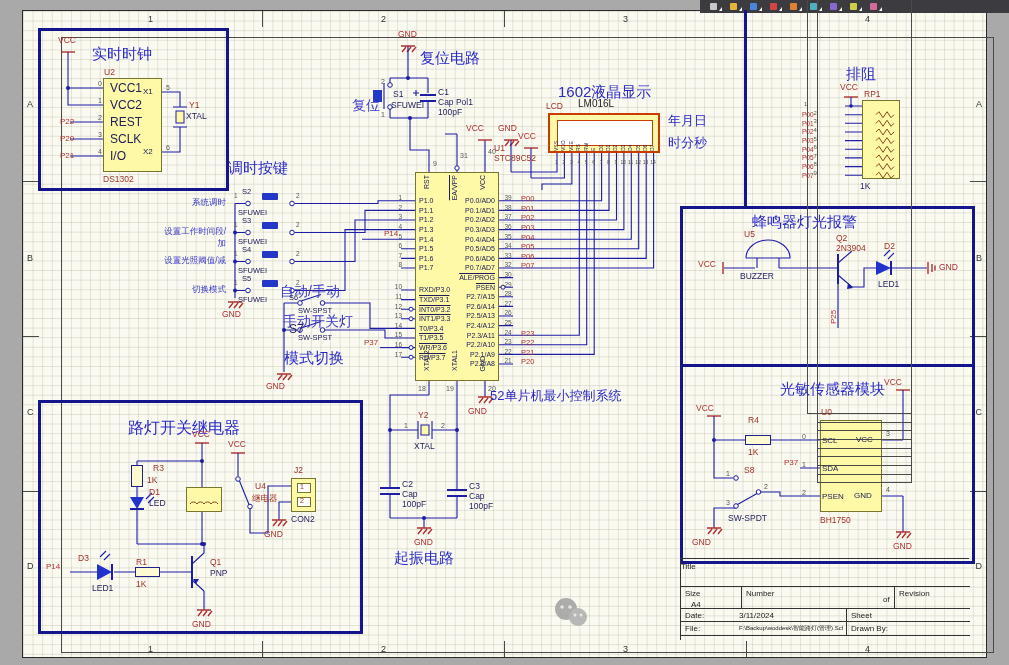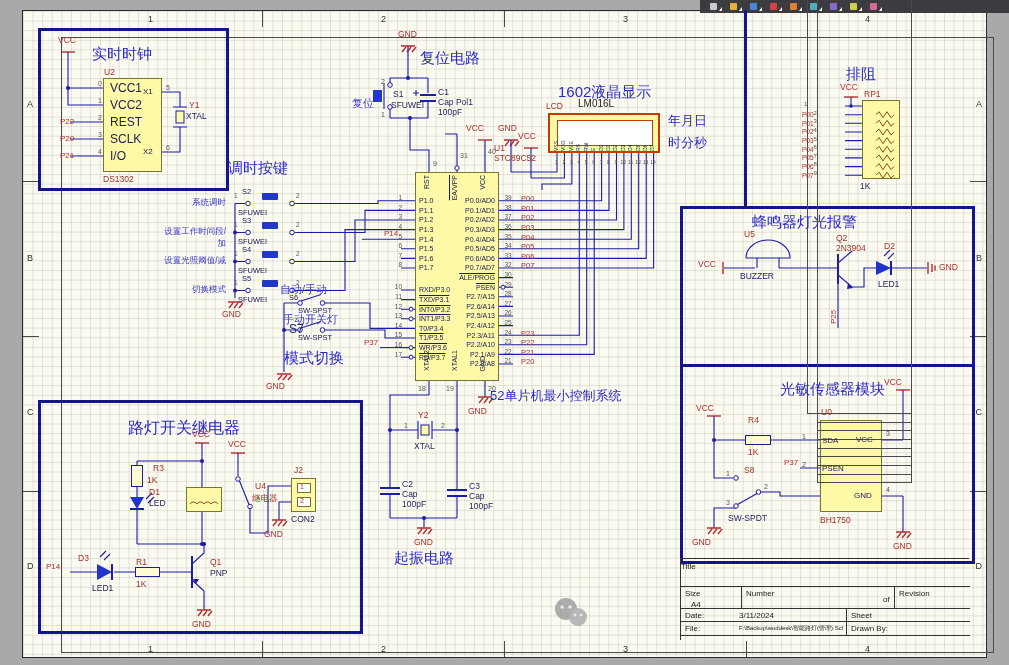--- a/index.html
+++ b/index.html
@@ -19,21 +19,21 @@
   .lcdin{background:#fff;border:1px solid #c83c00;box-sizing:border-box}
   .rbox{background:#fdf9d0;border:1px solid #20208c;box-sizing:border-box}
   .cap{background:#2438c8;border-radius:1px}
   .lbl{position:absolute;white-space:nowrap;line-height:1}
   .t-title{color:#2a2ac8;font-size:15px}
   .mrn{color:#a03328;font-size:8.5px}
   .typ{color:#23235e;font-size:8.5px}
   .net{color:#b03030;font-size:8px}
   .pnum{color:#555;font-size:7px}
   .pwr{color:#b03030;font-size:8.5px}
-  .blue{color:#3a3ac8;font-size:11px}
+  .blue{color:#3a3ac8;font-size:14px}
   .note{color:#2a2ac8;font-size:13px}
   .cap13{color:#2a2ac8;font-size:13px}
   svg.wires{left:0;top:0;pointer-events:none}
   .w{stroke:#1d1da6;fill:none;stroke-width:1.1}
   .w2{stroke:#1d1da6;fill:none;stroke-width:2}
   .r{stroke:#b03030;fill:none;stroke-width:1.4}
   .mz{stroke:#8a4a20;fill:none;stroke-width:1}
   .d{fill:#1d1da6;stroke:none}
   .b{fill:#fbfaf1;stroke:#1d1da6;stroke-width:1}
   .ledf{fill:#2233cc;stroke:none}
@@ -784,20 +784,24 @@
 <span class="lbl mrn" style="left:748px;top:416px">R4</span>
 <span class="lbl mrn" style="left:748px;top:448px">1K</span>
 <span class="lbl mrn" style="left:744px;top:466px">S8</span>
 <span class="lbl typ" style="left:728px;top:514px">SW-SPDT</span>
 <span class="lbl pnum" style="left:726px;top:470px">1</span>
 <span class="lbl pnum" style="left:764px;top:483px">2</span>
 <span class="lbl pnum" style="left:726px;top:499px">3</span>
 <span class="lbl net" style="left:784px;top:459px">P37</span>
 <div class="abs bhl">
     <div class="row">
+      <span class="num">0</span>
+      <span class="name">SCL</span>
+    </div>
+    <div class="row">
       <span class="num">1</span>
       <span class="name">SDA</span>
     </div>
     <div class="row">
       <span class="num">2</span>
       <span class="name">PSEN</span>
     </div>
   </div>
 
 <span class="lbl" style="left:856px;top:436px;font-size:8px;color:#20205c">VCC</span>

